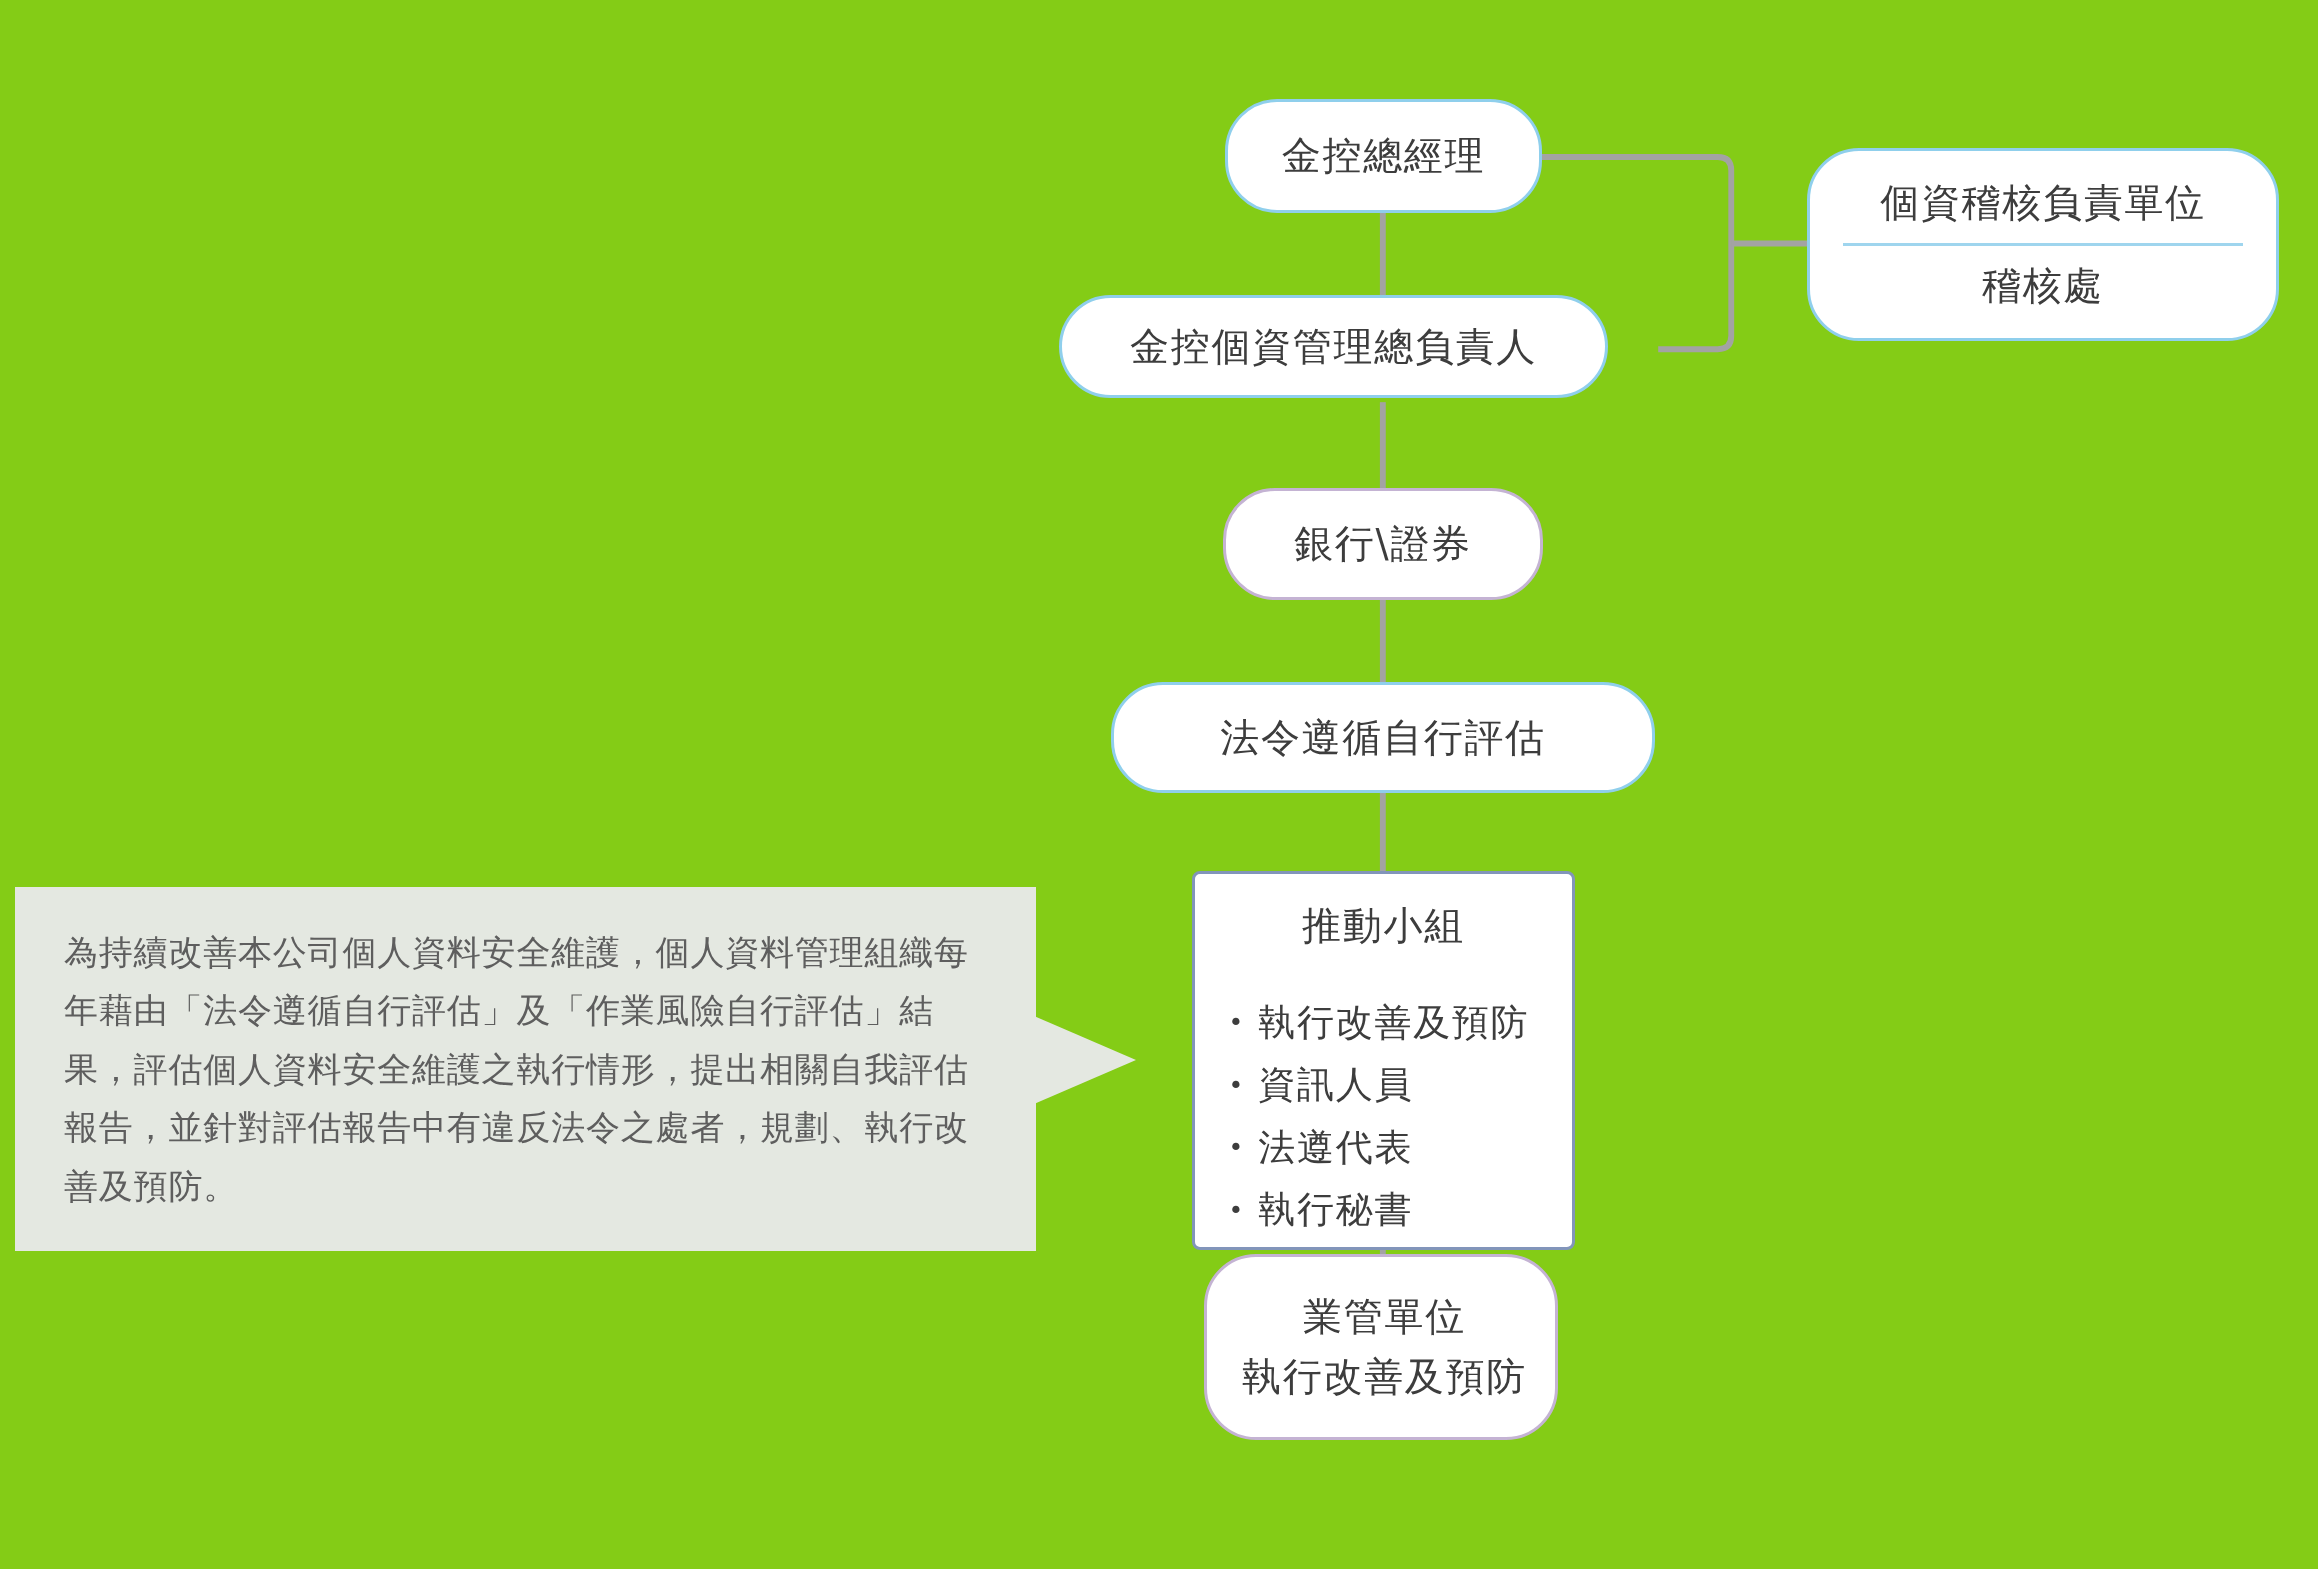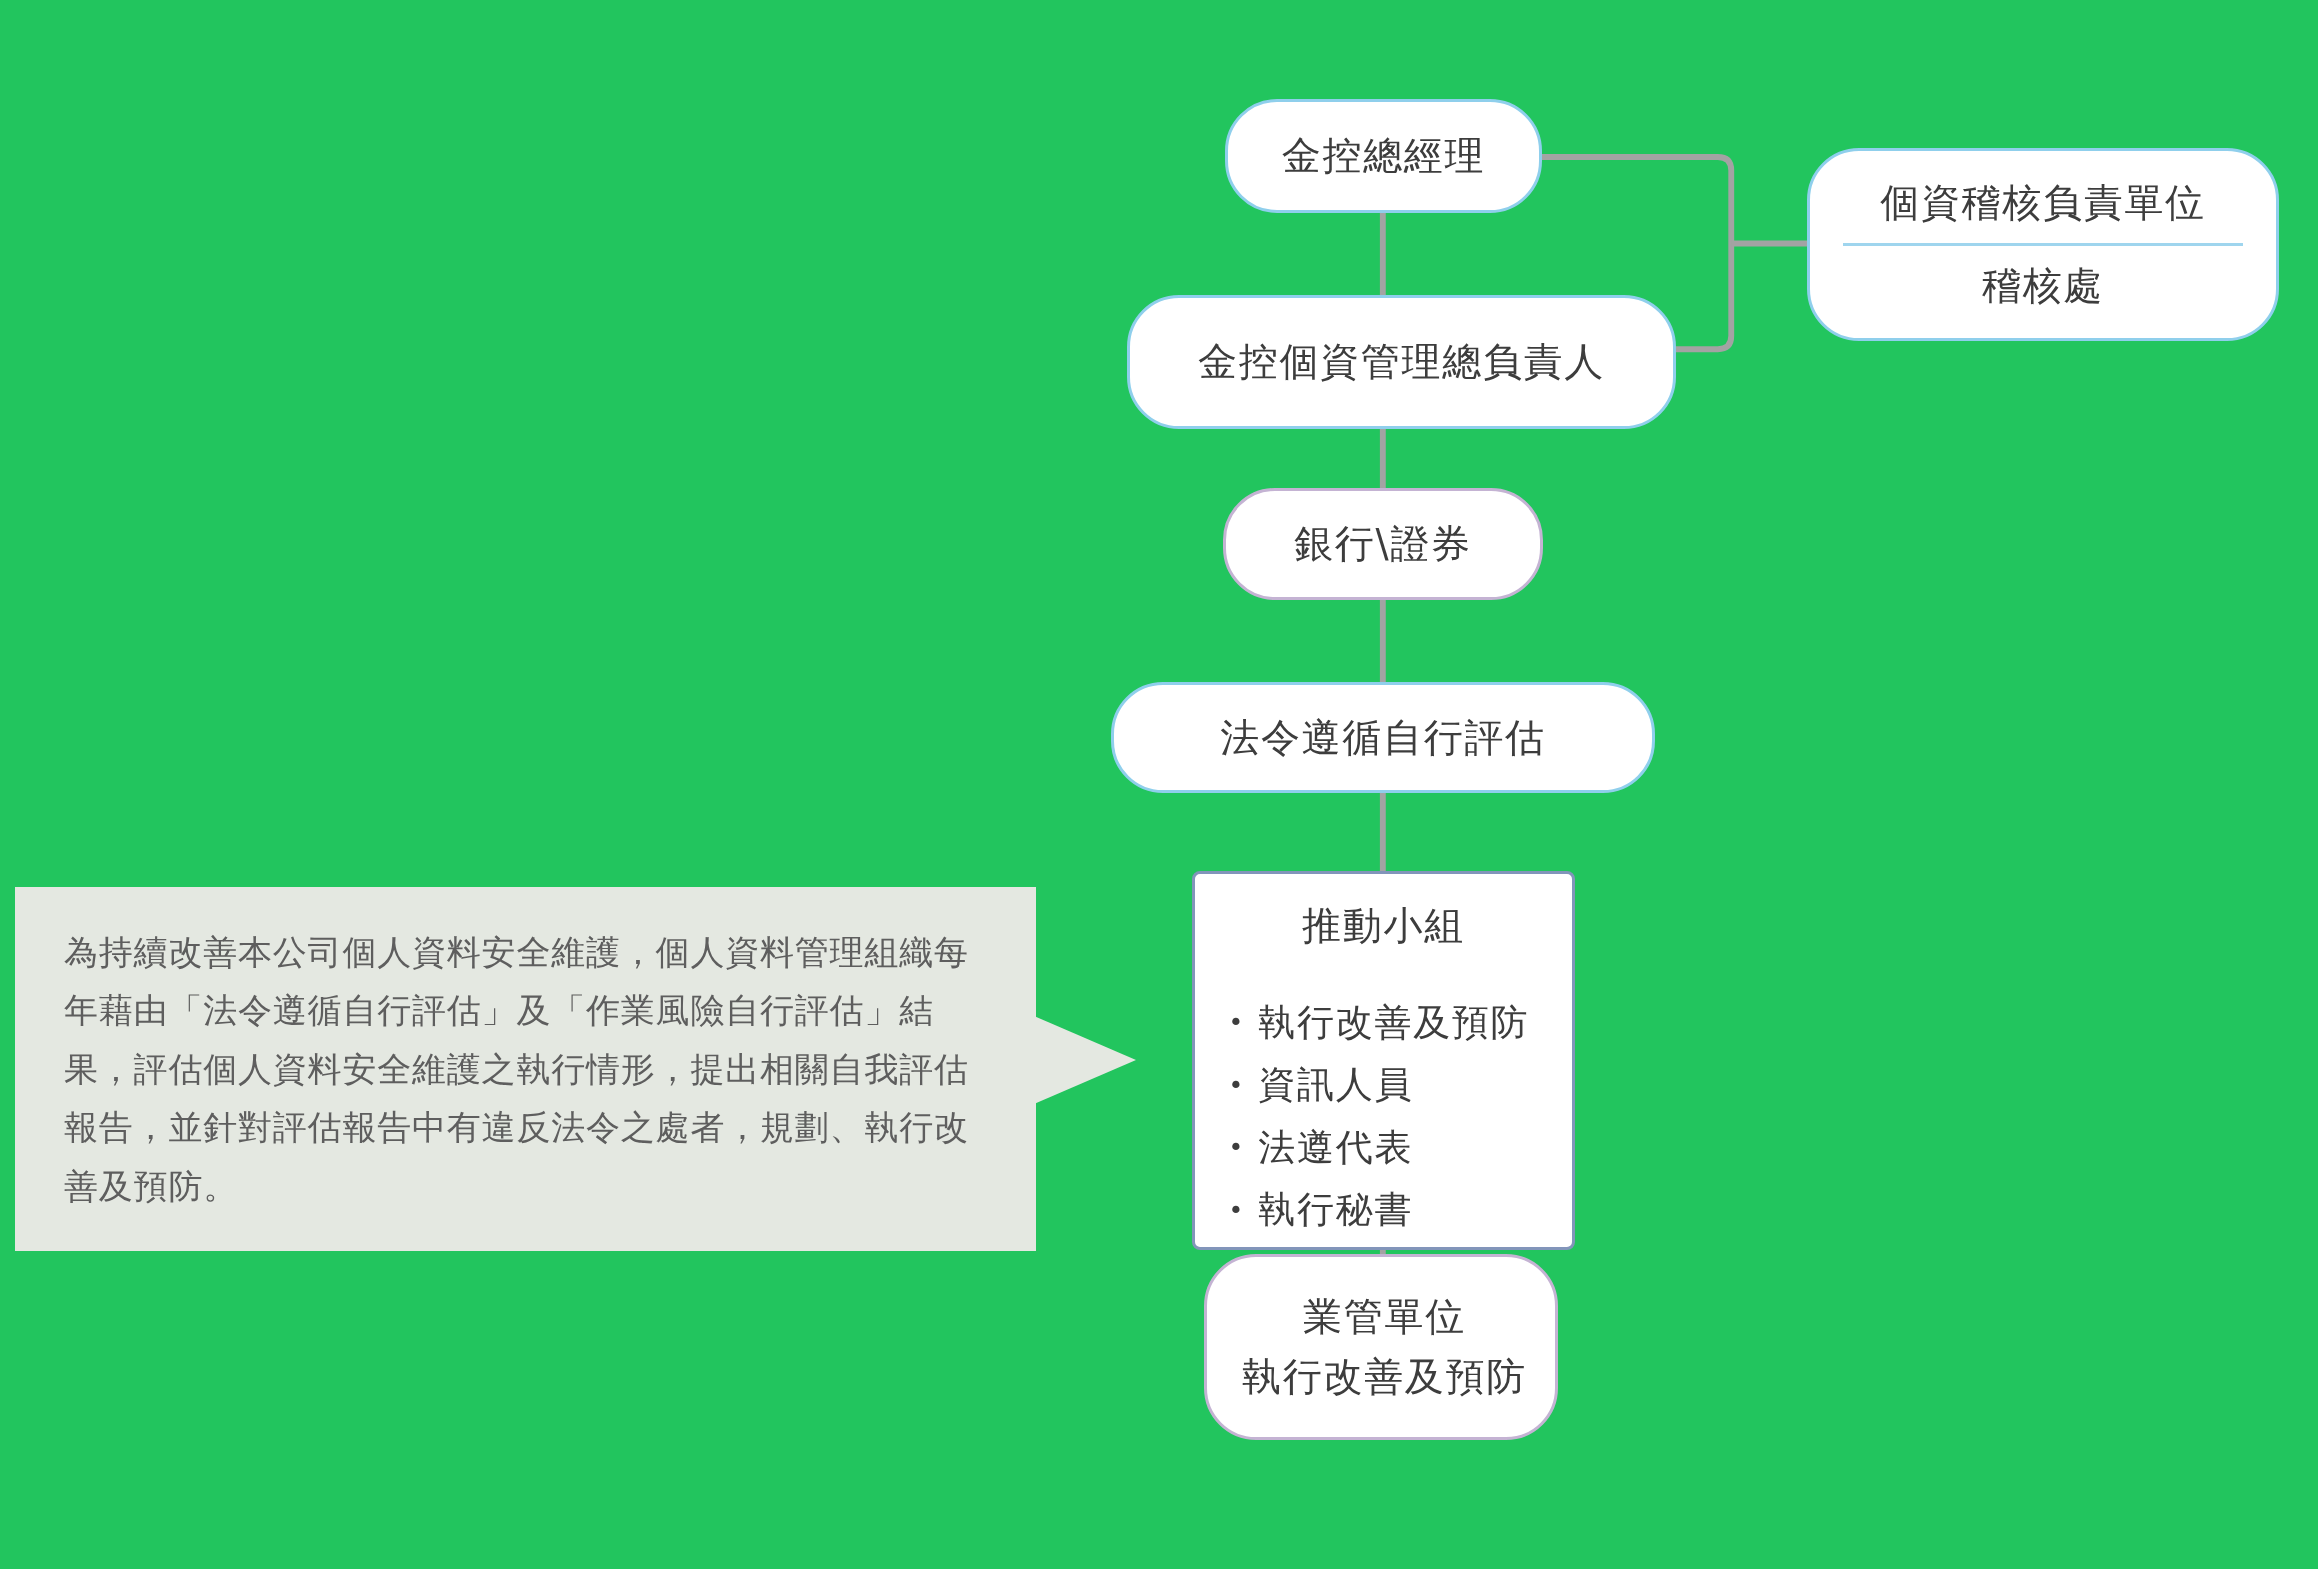--- a/index.html
+++ b/index.html
@@ -5,21 +5,21 @@
   * { margin:0; padding:0; box-sizing:border-box; }
   html, body { background:#ffffff; }
   body {
     font-family:"DejaVu Sans","Liberation Sans",sans-serif;
     color:#3d3d3d;
   }
   .canvas {
     position:relative;
     width:2319px;
     height:1570px;
-    background:#22c55e;
+    background:#84cc16;
     overflow:hidden;
   }
   .connectors {
     position:absolute;
     left:0; top:0;
     z-index:0;
   }
   .node {
     position:absolute;
     background:#ffffff;
@@ -32,21 +32,21 @@
     z-index:1;
     font-size:39px;
     letter-spacing:1.7px;
     color:#3d3d3d;
   }
   .node.blue   { border-color:#8fcfec; }
   .node.purple { border-color:#c4b3d3; }
   .node.slate  { border-color:#8295ba; border-radius:8px; }
 
   #node-ceo   { left:1225px; top:99px;  width:317px; height:114px; }
-  #node-chief { left:1127px; top:295px;  width:549px; height:134px; }
+  #node-chief { left:1059px; top:295px;  width:549px; height:103px; }
   #node-bank  { left:1223px; top:488px;  width:320px; height:112px;text-align:right; }
   #node-exec  { left:1111px; top:682px;  width:544px; height:111px; }
 
   #node-audit {
     left:1807px; top:148px; width:472px; height:193px;
     flex-direction:column; justify-content:center;
   }
   .audit-divider {
     width:86%; height:2.5px; background:#9fd5ee;
     margin:13.4px 0;

